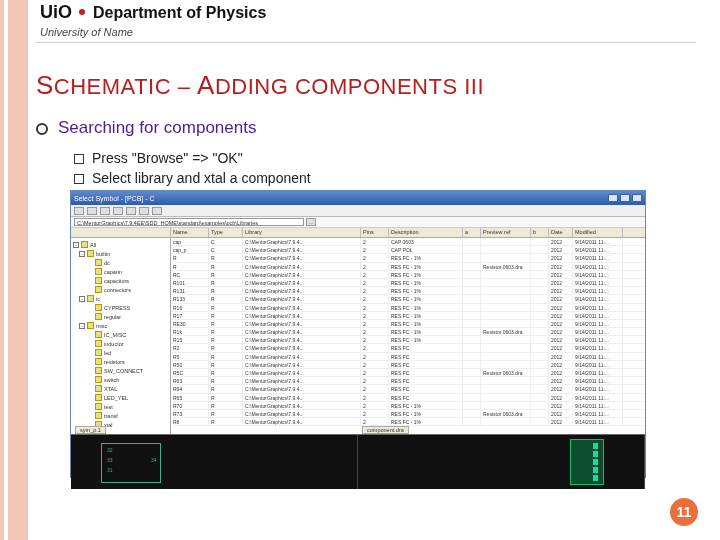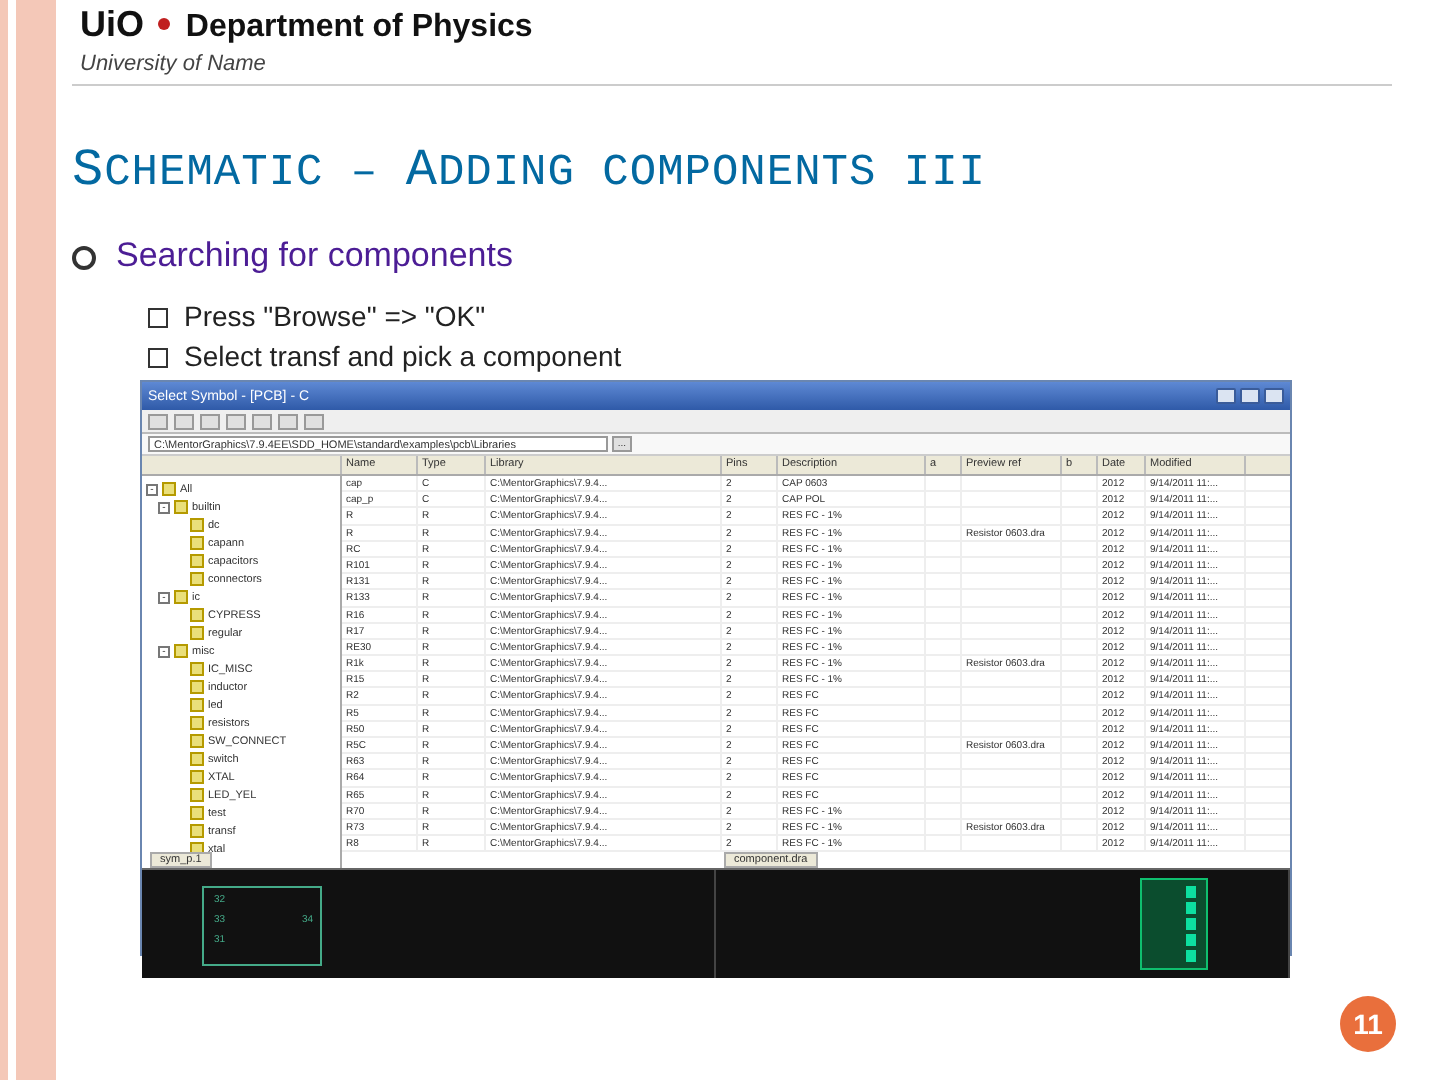--- a/index.html
+++ b/index.html
@@ -11,21 +11,21 @@
   }
   .left-edge { position:absolute; left:0; top:0; width:4px; height:540px; background:#f4c8b8; }
   .left-edge2 { position:absolute; left:8px; top:0; width:20px; height:540px; background:#f4c8b8; }
   .uio-row { position:absolute; left:40px; top:2px; }
   .uio-logo { font-weight:bold; font-size:18px; color:#111; display:inline-block; }
   .dot { display:inline-block; width:6px; height:6px; background:#c02020; border-radius:50%; margin:0 3px 3px 3px; }
   .dept { font-weight:bold; font-size:16px; color:#111; }
   .uni { position:absolute; left:40px; top:26px; font-size:11px; color:#444; font-style:italic; }
   .hr { position:absolute; left:36px; top:42px; width:660px; height:1px; background:#ccc; }
 
-  .title { position:absolute; left:36px; top:70px; font-size:22px; color:#0369a1; letter-spacing:.5px;font-family:Liberation Mono, monospace; }
+  .title { position:absolute; left:36px; top:70px; font-size:22px; color:#b91c1c; letter-spacing:.5px; }
   .title .sc1 { font-size:26px; font-variant: small-caps; }
   .title .sc2 { font-size:22px; }
 
   .b1 { position:absolute; left:36px; top:118px; font-size:17px; color:#4c1d95; }
   .b1 .ring { display:inline-block; width:12px; height:12px; border:2px solid #333; border-radius:50%; margin-right:10px; vertical-align:middle; }
 
   .b2 { position:absolute; left:74px; top:150px; font-size:14px; color:#222; }
   .b3 { position:absolute; left:74px; top:170px; font-size:14px; color:#222; }
   .sq { display:inline-block; width:10px; height:10px; border:1.5px solid #333; margin-right:8px; vertical-align:middle; }
 
@@ -90,21 +90,21 @@
   <span class="sc1">S</span><span class="sc2">CHEMATIC</span><span> – </span><span class="sc1">A</span><span class="sc2">DDING COMPONENTS</span><span class="sc2"> III</span>
 </div>
 
 <div class="b1">
   <span class="ring"></span><span>Searching for components</span>
 </div>
 <div class="b2">
   <span class="sq"></span><span>Press "Browse" =&gt; "OK"</span>
 </div>
 <div class="b3">
-  <span class="sq"></span><span>Select transf and pick a component</span>
+  <span class="sq"></span><span>Select library and xtal a component</span>
 </div>
 
 <div class="app-window">
   <div class="titlebar">
     <span class="t-txt">Select Symbol - [PCB] - C</span>
     <div class="win-btns">
       <div class="win-btn"></div>
       <div class="win-btn"></div>
       <div class="win-btn"></div>
     </div>

